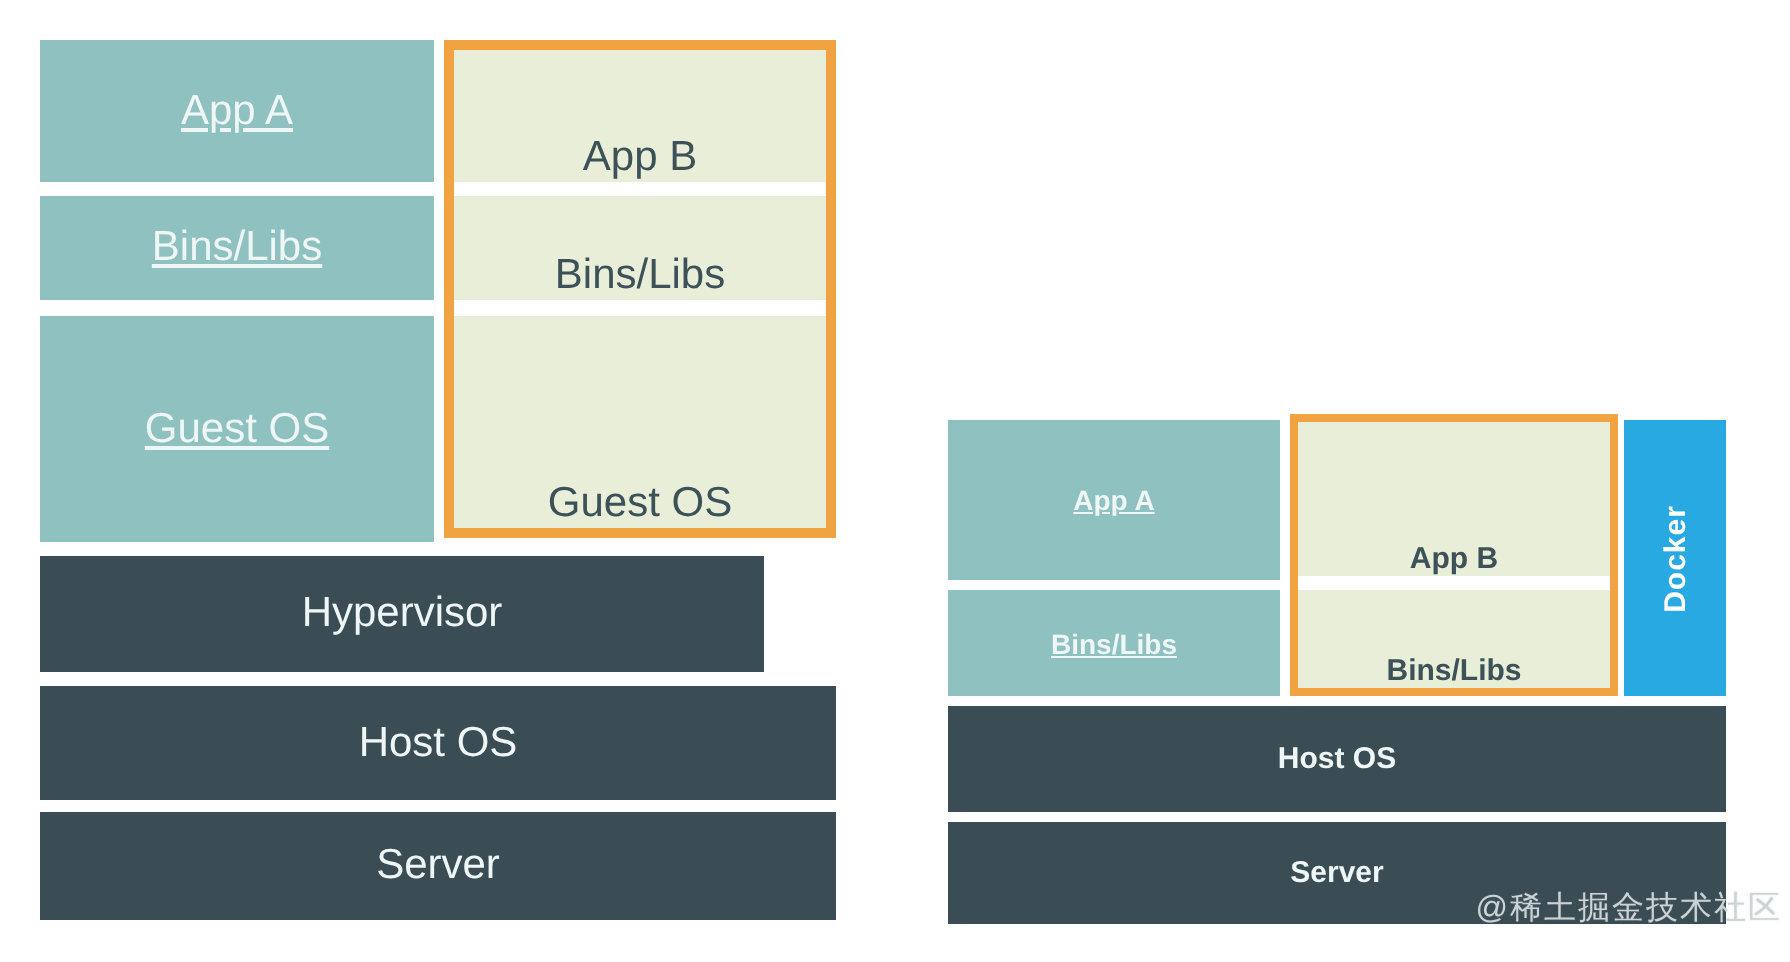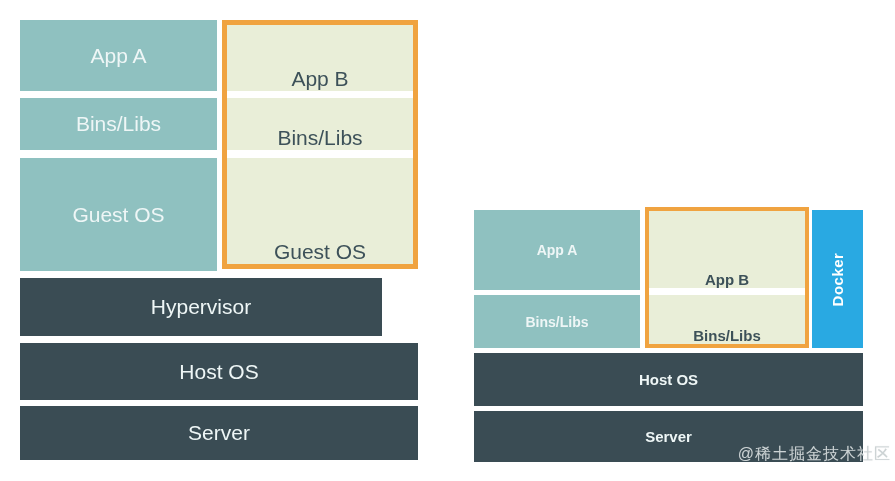--- a/index.html
+++ b/index.html
@@ -28,20 +28,21 @@
     display: flex;
     align-items: center;
     justify-content: center;
     text-align: center;
   }
   .teal {
     background: var(--teal);
     color: var(--light-text);
     font-size: 21px;
     font-weight: 400;
+    text-decoration: underline;
   }
   .dark {
     background: var(--dark-slate);
     color: var(--light-text);
     font-size: 21px;
     font-weight: 500;
   }
   
   .l-app-a   { left: 20px;  top: 20px;  width: 197px; height: 71px; }
   .l-bins-a  { left: 20px;  top: 98px;  width: 197px; height: 52px; }

